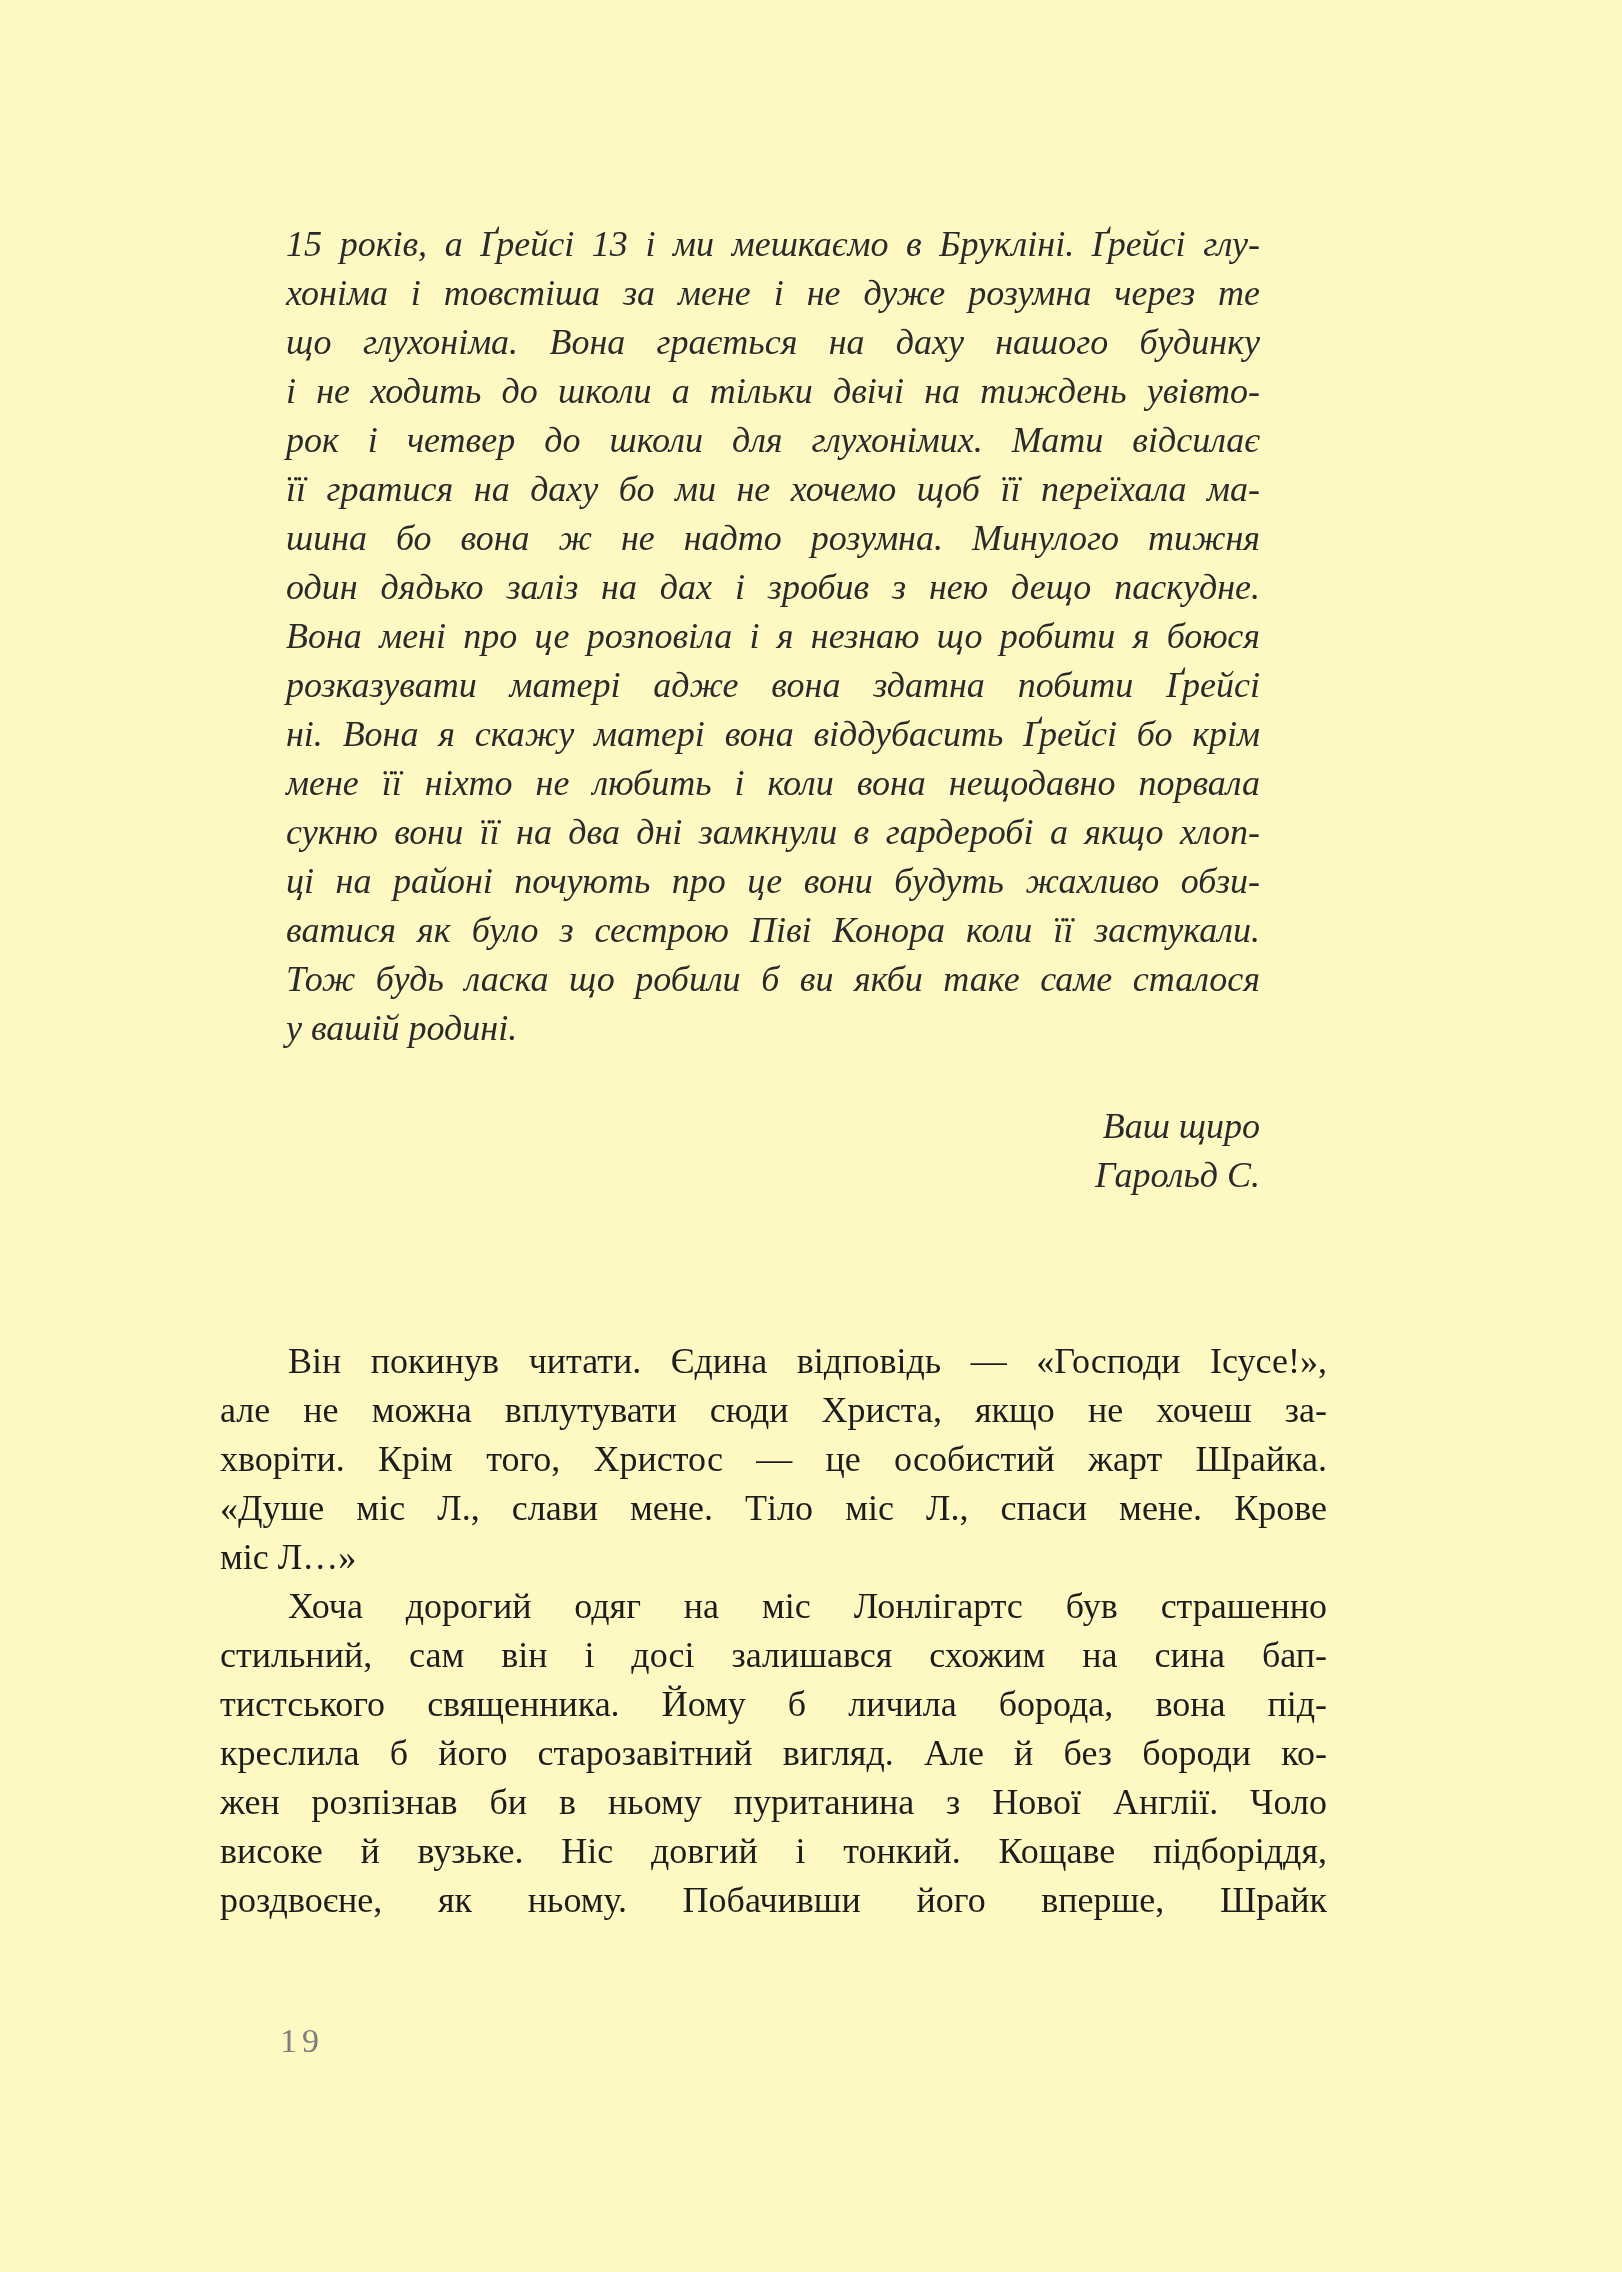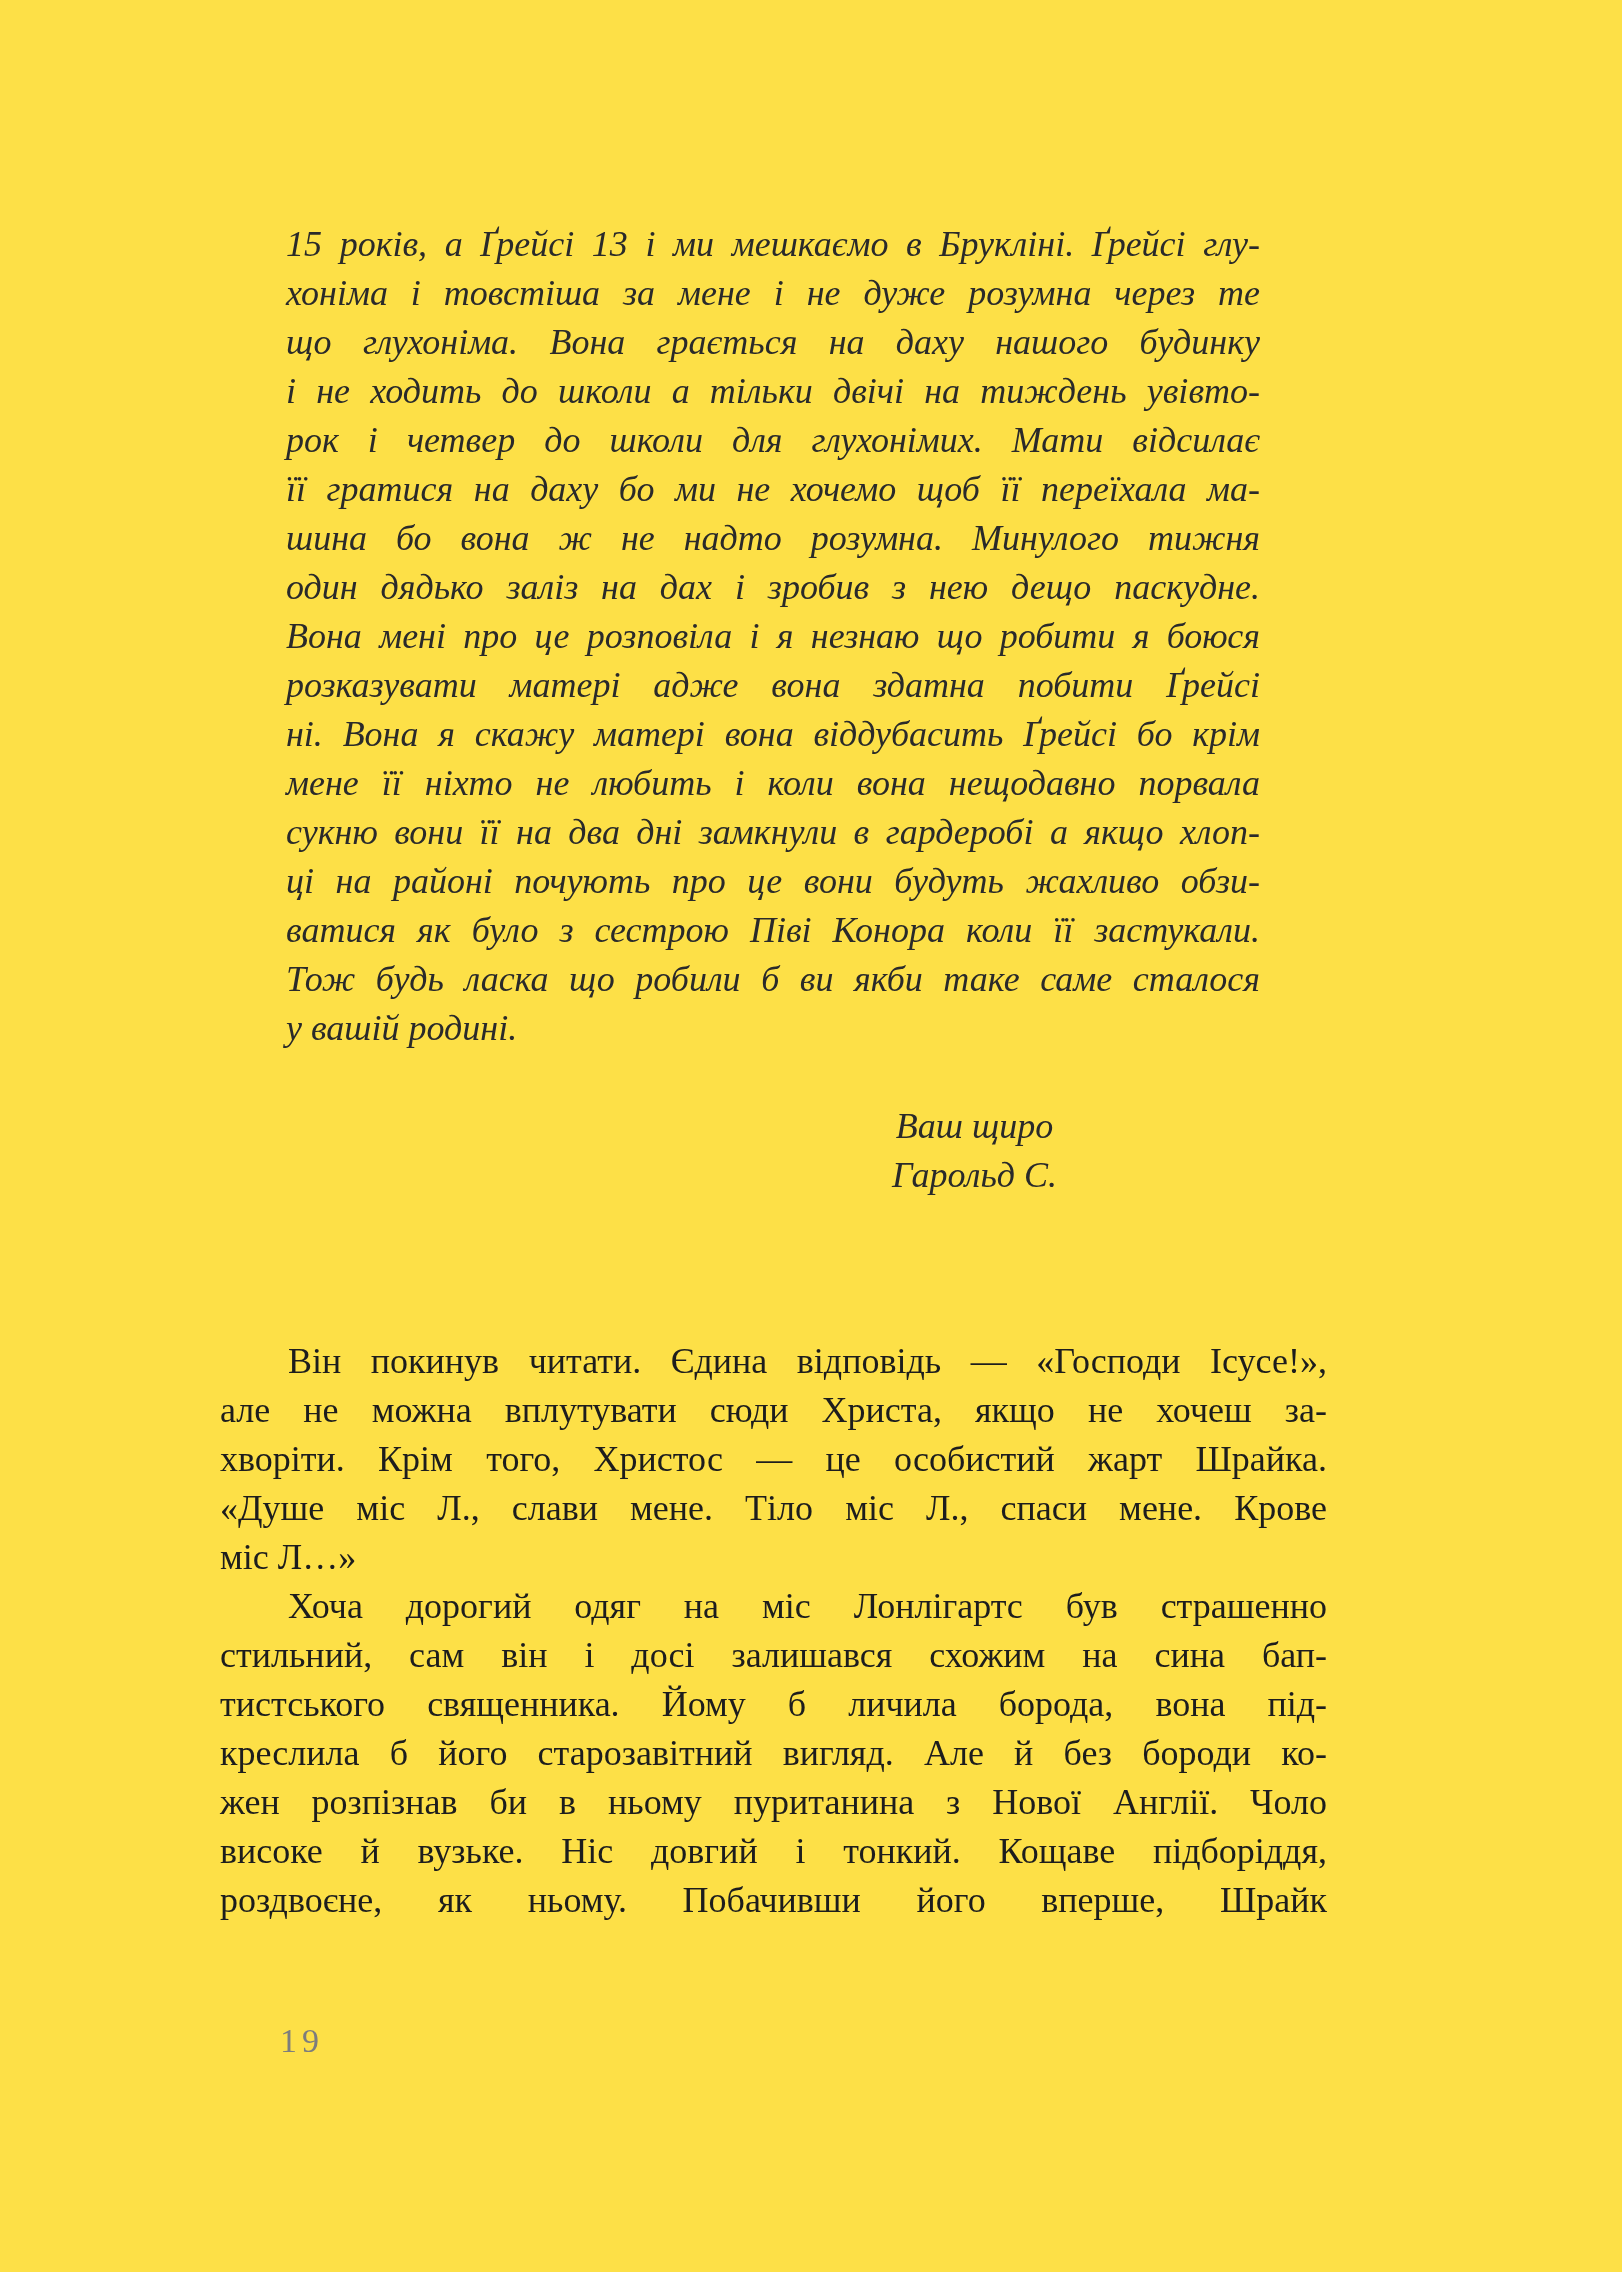--- a/index.html
+++ b/index.html
@@ -4,21 +4,21 @@
 <style>
   html, body {
     margin: 0;
     padding: 0;
     background: #fcfcfa;
   }
   .page {
     position: relative;
     width: 1623px;
     height: 2273px;
-    background: #fde047;
+    background: #fef9c3;
     overflow: hidden;
     font-family: "Liberation Serif", serif;
   }
   
   .letter {
     position: absolute;
     left: 286px;
     top: 220px;
     width: 974px;
     margin: 0;
@@ -46,21 +46,21 @@
     white-space: normal;
   }
   .line.no-just { text-align-last: left; }
   .line.indent  { text-indent: 68px; }
   
   .signature {
     margin-top: 49px;   
     margin-left: 403px;
     line-height: 49px;
   }
-  .signature div { text-align: center; }
+  .signature div { text-align: right; }
   
   .pagenum {
     position: absolute;
     left: 280px;
     top: 2022px;
     font-family: "Liberation Serif", serif;
     font-size: 34px;
     line-height: 37px;
     letter-spacing: 5px;
     color: #7d7d7d;

